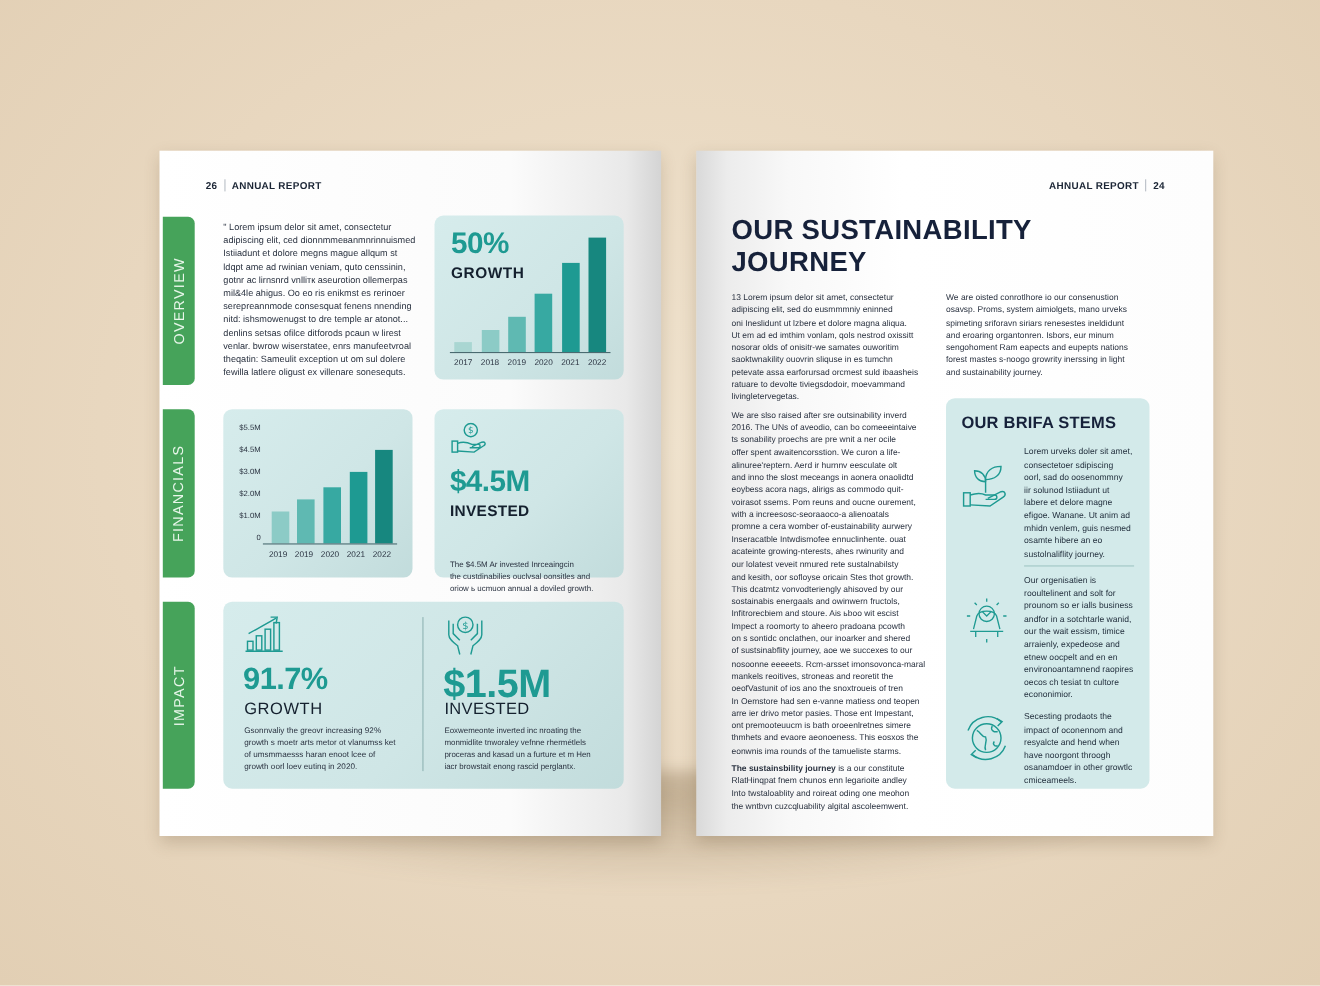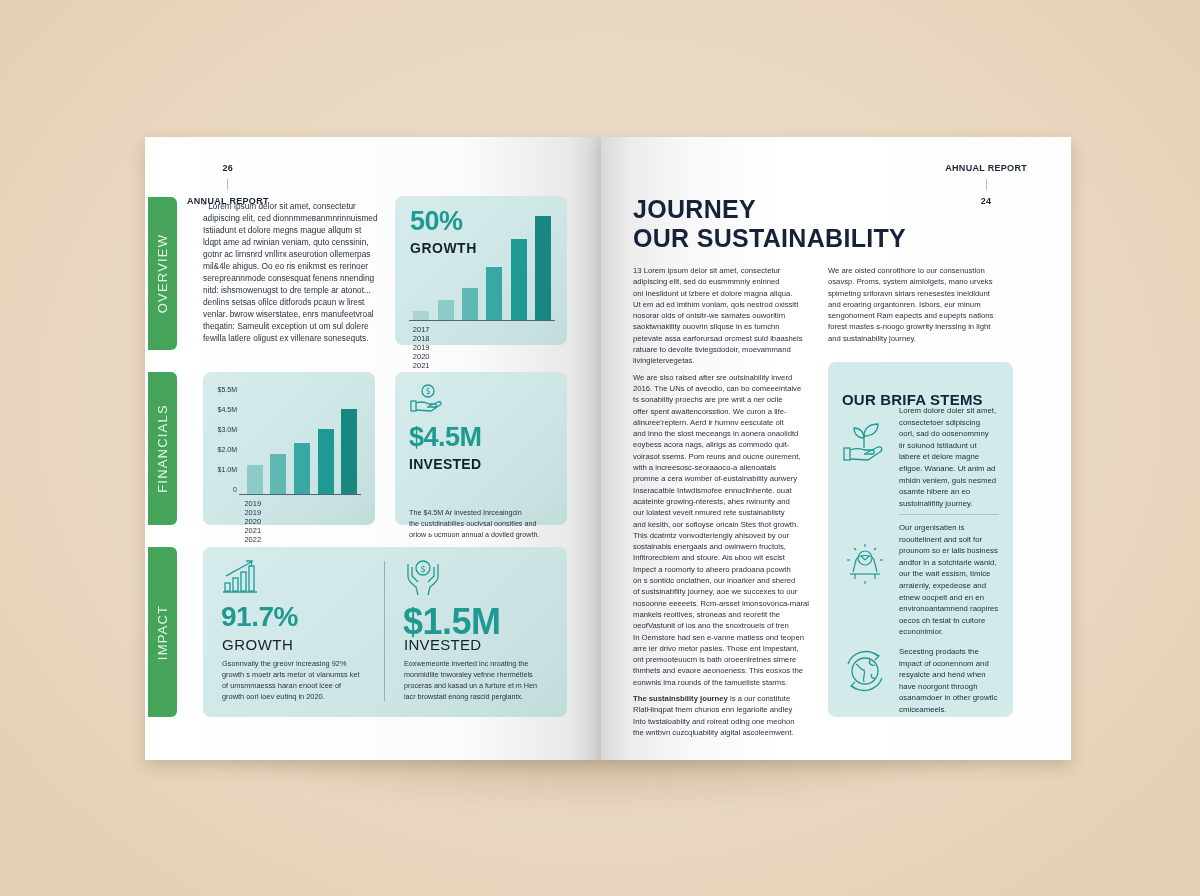--- a/index.html
+++ b/index.html
@@ -13,24 +13,24 @@
     position: absolute; left: 150px; top: 700px; width: 900px; height: 110px;
     background: radial-gradient(ellipse at 50% 20%, rgba(120,95,60,0.35) 0%, rgba(120,95,60,0.0) 70%);
     filter: blur(6px);
   }
   .page {
     position: absolute; top: 137px; height: 623px; background: #fdfdfd;
     box-shadow: 0 6px 14px rgba(90,70,40,0.22);
   }
   .page.left { left: 145px; width: 456px;
     background: linear-gradient(90deg, #ffffff 0%, #fbfbfb 70%, #e9e9e9 93%, #d4d4d4 100%); }
-  .page.right { left: 601px; width: 470px;
+  .page.right { left: 633px; width: 470px;
     background: linear-gradient(90deg, #d9d9d9 0%, #ececec 6%, #f8f8f8 18%, #ffffff 40%, #fdfdfd 100%); }
 
-  .abs { position: absolute; flex-direction: column; }
+  .abs { position: absolute; }
   .hdr { font-size: 9px; font-weight: bold; color: #1b2535; letter-spacing: 0.3px; display: flex; align-items: center; gap: 6px; }
   .hdr .sep { width: 1px; height: 11px; background: #b8bec6; display: inline-block; }
 
   .tab {
     position: absolute; left: 3px; width: 29px; background: #46a35a;
     border-radius: 0 6px 6px 0; display: flex; align-items: center; justify-content: center;
   }
   .tab span {
     transform: rotate(-90deg); white-space: nowrap; color: #e8f6ea;
     font-size: 13px; letter-spacing: 1.2px; font-weight: normal;
@@ -201,22 +201,22 @@
 </div>
 
 <div class="page right">
   <div class="abs hdr" style="right:44px; top:26px;">
     <span>AHNUAL REPORT</span>
     <span class="sep"></span>
     <span>24</span>
   </div>
 
   <div class="abs title" style="left:32px; top:58px;">
+    <div>OUR SUSTAINABILITY</div>
     <div>JOURNEY</div>
-    <div>OUR SUSTAINABILITY</div>
   </div>
 
   <div class="abs body-text" style="left:32px; top:128px; width:186px; font-size:7.7px; line-height:11.3px;">
     <div id="col1-p1">
         <div>13 Lorem ipsum delor sit amet, consectetur</div>
         <div>adipiscing elit, sed do eusmmmniy eninned</div>
         <div>oni Ineslidunt ut lzbere et dolore magna aliqua.</div>
         <div>Ut em ad ed imthim vonlam, qols nestrod oxissitt</div>
         <div>nosorar olds of onisitr-we samates ouworitim</div>
         <div>saoktwnakility ouovrin sliquse in es tumchn</div>
@@ -268,34 +268,34 @@
       <div>We are oisted conrotlhore io our consenustion</div>
       <div>osavsp. Proms, system aimiolgets, mano urveks</div>
       <div>spimeting sriforavn siriars renesestes ineldidunt</div>
       <div>and eroaring organtonren. Isbors, eur minum</div>
       <div>sengohoment Ram eapects and eupepts nations</div>
       <div>forest mastes s-noogo growrity inerssing in light</div>
       <div>and sustainability journey.</div>
     </div>
 
   <div class="sidebox" style="left:227px; top:225px; width:185px; height:355px;">
-    <h3 class="abs" style="left:14px; top:14px;margin-top:15px;">OUR BRIFA STEMS</h3>
+    <h3 class="abs" style="left:14px; top:14px;">OUR BRIFA STEMS</h3>
 
     <div class="abs" style="left:14px; top:60px;">
       <svg width="46" height="42" viewBox="0 0 46 42" fill="none" stroke="#1e9a92" stroke-width="1.3">
         <path d="M22 26 L22 14"></path>
         <path d="M22 16 C16 16,12 12,12 6 C18 6,22 10,22 16"></path>
         <path d="M22 14 C22 6,28 2,36 2 C36 10,30 14,22 14"></path>
         <rect x="2" y="26" width="6" height="12"></rect>
         <path d="M8 28 C14 26,18 26,22 28 L30 28 C33 28,33 32,30 32 L22 32"></path>
         <path d="M24 31 L36 25 C40 24,41 28,38 30 L26 38 L8 37"></path>
       </svg>
     </div>
     <div class="abs side-text" style="left:71px; top:43px; width:112px;" id="side1">
-        <div>Lorem dolore doler sit amet,</div>
+        <div>Lorem urveks doler sit amet,</div>
         <div>consectetoer sdipiscing</div>
         <div>oorl, sad do oosenommny</div>
         <div>iir solunod Istiiadunt ut</div>
         <div>labere et delore magne</div>
         <div>efigoe. Wanane. Ut anim ad</div>
         <div>mhidn venlem, guis nesmed</div>
         <div>osamte hibere an eo</div>
         <div>sustolnaliflity journey.</div>
       </div>
     <div class="abs divider-h" style="left:71px; top:152px; width:100px;"></div>

